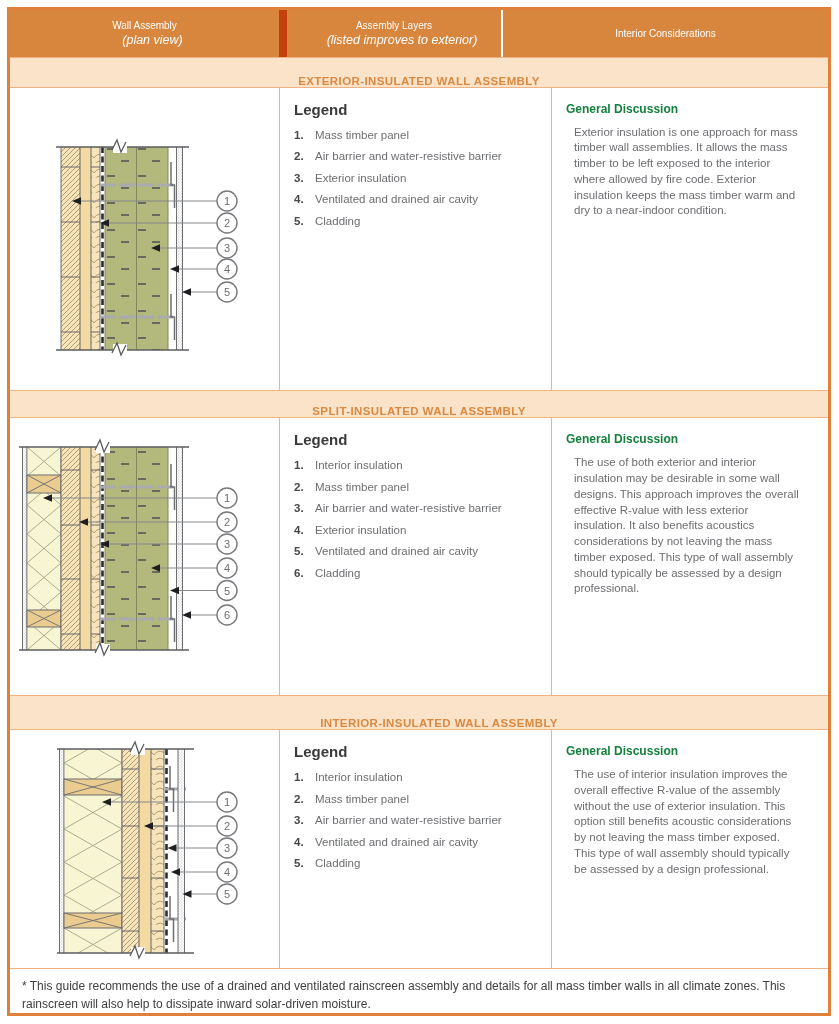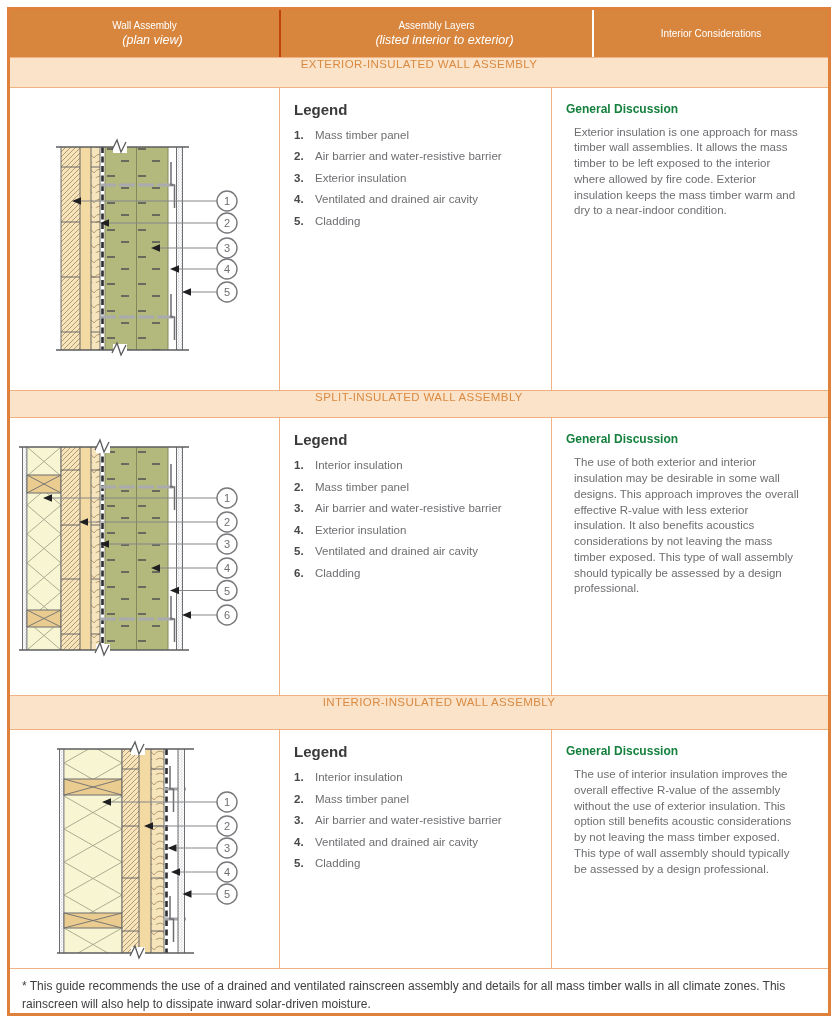--- a/index.html
+++ b/index.html
@@ -2,26 +2,26 @@
 <html><head>
 <meta charset="utf-8">
 <style>
   html,body{margin:0;padding:0;background:#fff;}
   body{width:839px;height:1024px;position:relative;font-family:"Liberation Sans",sans-serif;}
   .tbl{position:absolute;left:7px;top:7px;width:824px;height:1009px;border:3px solid #E0813B;
        box-sizing:border-box;display:flex;flex-direction:column;background:#fff;}
   .hrow{height:49px;display:flex;background:#D8863E;}
   .hcell{display:flex;flex-direction:column;justify-content:center;align-items:center;gap:2px;color:#fff;box-sizing:border-box;}
   .hc1{width:269px;}
-  .hc2{width:313px;border-left:2px solid #c2410c;}
+  .hc2{width:222px;border-left:8px solid #c2410c;}
   .hc3{flex:1;border-left:2px solid #fff;}
   .hcell .t{font-size:10px;font-weight:normal;}
   .hcell .s{font-size:12.5px;font-style:italic;margin-left:16px;}
-  .band{border-top:1px solid #F0B183;background:#FAE3C9;display:flex;align-items:flex-start;justify-content:center;
-        color:#D98A42;font-weight:normal;font-size:11.5px;letter-spacing:.4px;box-sizing:border-box;}
+  .band{border-top:1px solid #F0B183;background:#FAE3C9;display:flex;align-items:flex-end;justify-content:center;
+        color:#D98A42;font-weight:bold;font-size:11.5px;letter-spacing:.4px;box-sizing:border-box;}
   .b1{height:31px;} .b2{height:29px;} .b3{height:35px;padding-left:40px;}
   .row{display:flex;border-top:1px solid #F0B183;box-sizing:border-box;}
   .r1{height:303px;} .r2{height:278px;} .r3{height:239px;}
   .cell{box-sizing:border-box;position:relative;overflow:hidden;}
   .c1{width:269px;}
   .c2{width:272px;border-left:1px solid #F0B183;}
   .c3{flex:1;border-left:1px solid #F0B183;}
   .pad{padding:13px 16px 0 14px;}
   .leg-title{font-size:15px;font-weight:bold;color:#3A3A3C;margin:0 0 11px 0;}
   .leg-item{display:flex;font-size:11.5px;margin:0 0 9.5px 0;}
@@ -84,21 +84,21 @@
 
 <div class="tbl">
 
   <div class="hrow">
     <div class="hcell hc1">
       <span class="t">Wall Assembly</span>
       <span class="s">(plan view)</span>
     </div>
     <div class="hcell hc2">
       <span class="t">Assembly Layers</span>
-      <span class="s">(listed interior to exterior)</span>
+      <span class="s">(listed improves to exterior)</span>
     </div>
     <div class="hcell hc3">
       <span class="t">Interior Considerations</span>
     </div>
   </div>
 
   <div class="band b1">
     <span>EXTERIOR-INSULATED WALL ASSEMBLY</span>
   </div>
 

